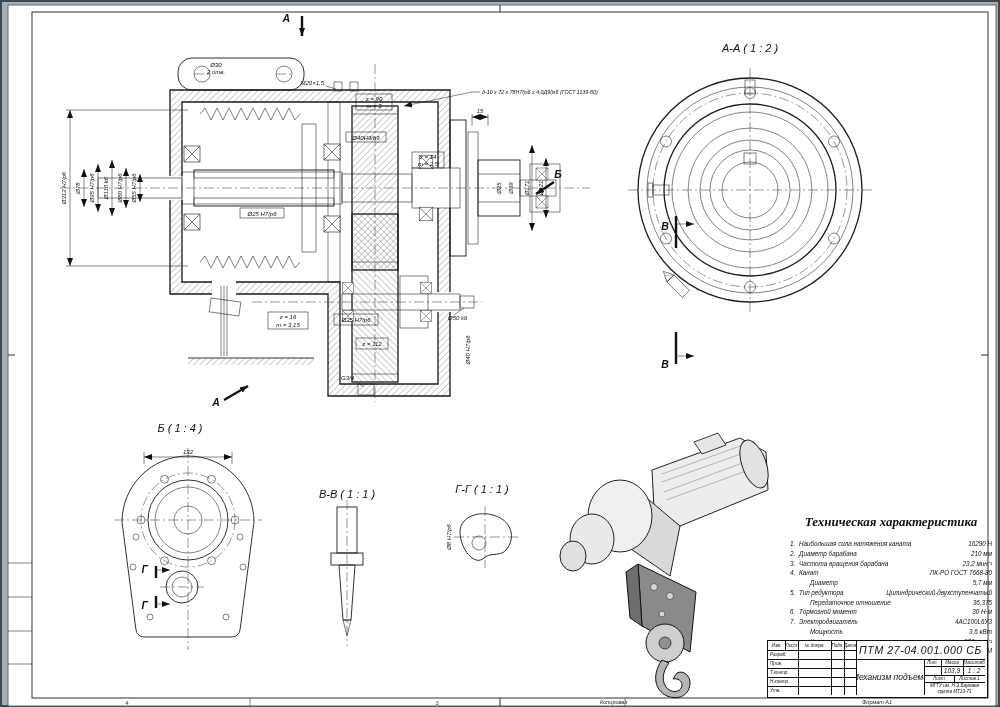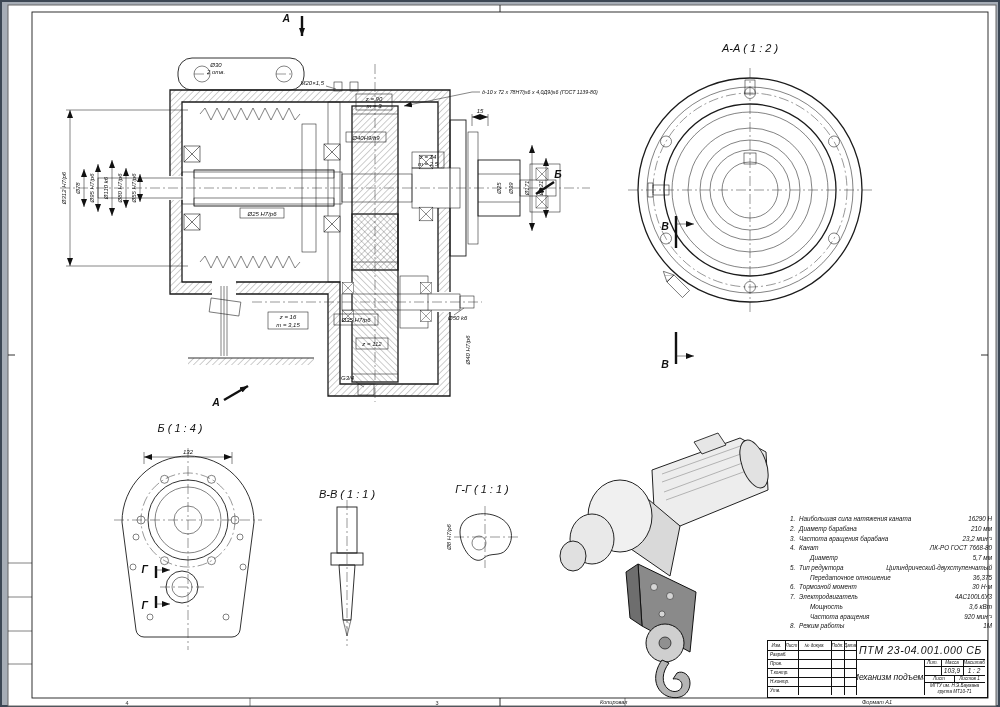--- a/index.html
+++ b/index.html
@@ -391,20 +391,21 @@
     <circle cx="668" cy="594" r="3.5" fill="#d5d5d5" stroke="#333" stroke-width="0.6"></circle>
     <circle cx="660" cy="612" r="3" fill="#d5d5d5" stroke="#333" stroke-width="0.6"></circle>
 
     <circle cx="663" cy="641" r="19" fill="#cfcfcf" stroke="#111" stroke-width="1"></circle>
     <circle cx="663" cy="641" r="6" fill="#909090" stroke="#111" stroke-width="0.7"></circle>
     <path d="M660,658 C650,672 652,688 665,694 C678,699 688,692 688,681 C688,673 681,668 675,671 L671,677 C676,676 680,679 680,683 C680,689 672,692 666,687 C659,681 660,670 667,661 Z" fill="#b5b5b5" stroke="#111" stroke-width="1"></path>
   </g>
 </svg>
 
 <div class="tech">
+  <div class="tech-title">Техническая характеристика</div>
   <div class="trow">
         <span class="n">1.</span>
         <span class="l">Наибольшая сила натяжения каната</span>
         <span class="v">16290 Н</span>
       </div>
   <div class="trow">
         <span class="n">2.</span>
         <span class="l">Диаметр барабана</span>
         <span class="v">210 мм</span>
       </div>
@@ -486,21 +487,21 @@
   <div class="c f4" style="left:30px;top:0;width:33px;height:9px">№ докум.</div>
   <div class="c f4" style="left:63px;top:0;width:13px;height:9px">Подп.</div>
   <div class="c f4" style="left:76px;top:0;width:12px;height:9px">Дата</div>
 
   <div class="rowlab" style="top:11px">Разраб.</div>
   <div class="rowlab" style="top:20px">Пров.</div>
   <div class="rowlab" style="top:29px">Т.контр.</div>
   <div class="rowlab" style="top:38px">Н.контр.</div>
   <div class="rowlab" style="top:47px">Утв.</div>
 
-  <div class="c f11" style="left:88px;top:0;width:129px;height:18px">ПТМ 23-04.001.000 СБ</div>
+  <div class="c f11" style="left:88px;top:0;width:129px;height:18px">ПТМ 27-04.001.000 СБ</div>
 
   <div class="c f8" style="left:88px;top:18px;width:68px;height:36px">Механизм подъема</div>
 
   <div class="c f4" style="left:156px;top:18px;width:17px;height:7px">Лит.</div>
   <div class="c f4" style="left:173px;top:18px;width:22px;height:7px">Масса</div>
   <div class="c f4" style="left:195px;top:18px;width:22px;height:7px">Масштаб</div>
   <div class="c f6" style="left:173px;top:25px;width:22px;height:9px">103,9</div>
   <div class="c f6" style="left:195px;top:25px;width:22px;height:9px">1 : 2</div>
   <div class="c f4" style="left:156px;top:34px;width:30px;height:7px">Лист</div>
   <div class="c f4" style="left:186px;top:34px;width:31px;height:7px">Листов 1</div>

